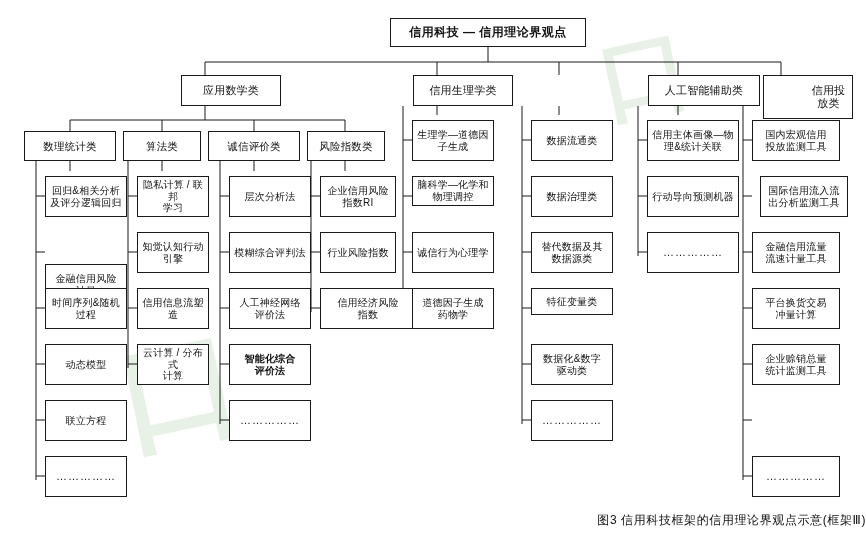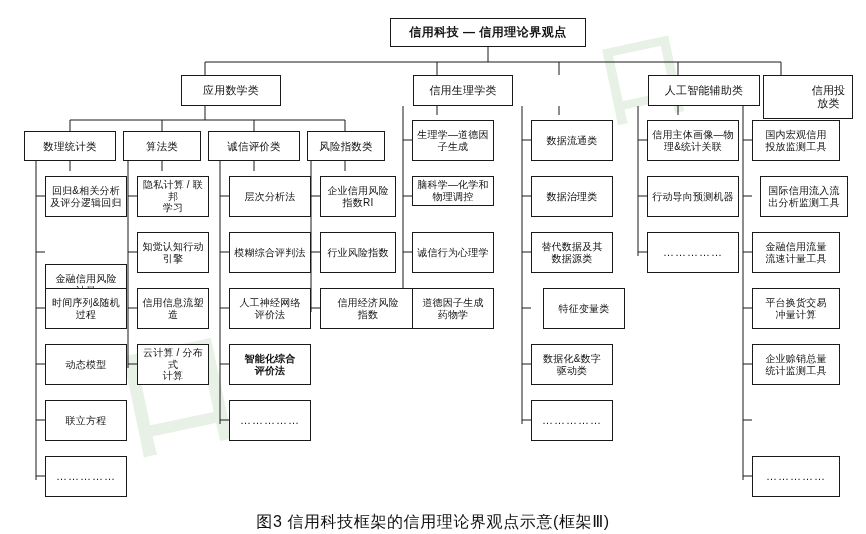--- a/index.html
+++ b/index.html
@@ -30,22 +30,22 @@
     z-index:2;
   }
   .root{font-size:12px;font-weight:600;letter-spacing:0.5px;}
   .lvl1{font-size:11px;margin-left:26px;}
   .lvl2{font-size:10.5px;}
   .leaf{font-size:10px;}
   .dots{letter-spacing:1px;font-size:11px;color:#111;}
   .caption{
     position:absolute;
     left:0;width:866px;
-    text-align:center;
-    font-size:16px;
+    text-align:right;
+    font-size:12px;
     letter-spacing:0.6px;
   }
   .wm{
     position:absolute;
     color:#e8f1e6;
     font-size:120px;
     font-weight:700;
     line-height:1;
     z-index:0;
     user-select:none;
@@ -191,21 +191,21 @@
   <div class="node leaf" style="left:412px;top:176px;width:82px;height:30px;">脑科学—化学和
 物理调控</div>
   <div class="node leaf" style="left:412px;top:232px;width:82px;height:41px;">诚信行为心理学</div>
   <div class="node leaf" style="left:412px;top:288px;width:82px;height:41px;">道德因子生成
 药物学</div>
 
   <div class="node leaf" style="left:531px;top:120px;width:82px;height:41px;">数据流通类</div>
   <div class="node leaf" style="left:531px;top:176px;width:82px;height:41px;">数据治理类</div>
   <div class="node leaf" style="left:531px;top:232px;width:82px;height:41px;">替代数据及其
 数据源类</div>
-  <div class="node leaf" style="left:531px;top:288px;width:82px;height:41px;margin-left:12px;">特征变量类</div>
+  <div class="node leaf" style="left:531px;top:288px;width:82px;height:27px;">特征变量类</div>
   <div class="node leaf" style="left:531px;top:344px;width:82px;height:41px;">数据化&amp;数字
 驱动类</div>
   <div class="node leaf dots" style="left:531px;top:400px;width:82px;height:41px;">……………</div>
 
   <div class="node leaf" style="left:647px;top:120px;width:92px;height:41px;">信用主体画像—物
 理&amp;统计关联</div>
   <div class="node leaf" style="left:647px;top:176px;width:92px;height:41px;">行动导向预测机器</div>
   <div class="node leaf dots" style="left:647px;top:232px;width:92px;height:41px;">……………</div>
 
   <div class="node leaf" style="left:752px;top:120px;width:88px;height:41px;">国内宏观信用

